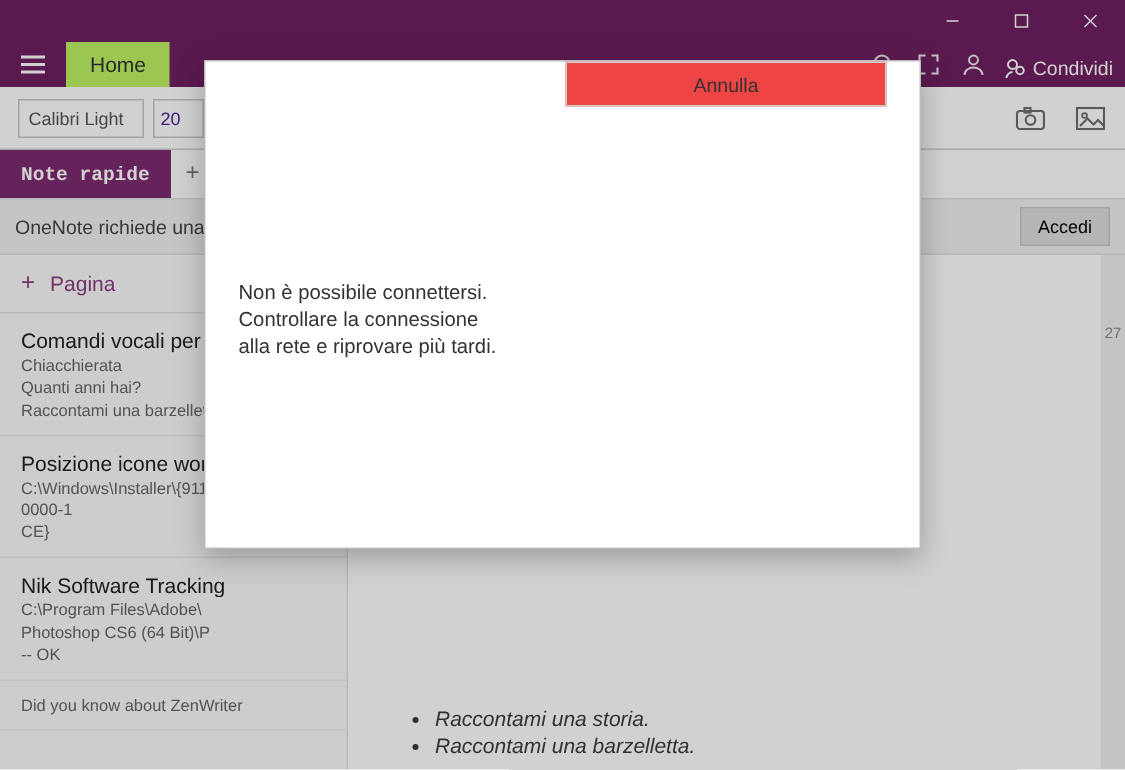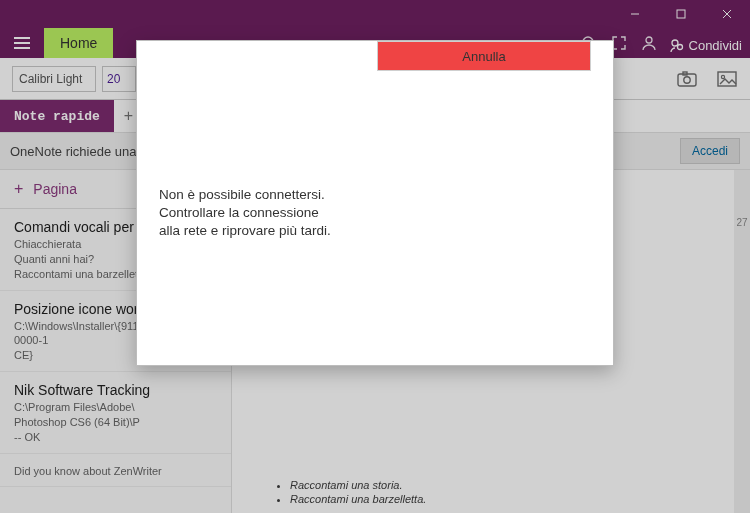--- a/index.html
+++ b/index.html
@@ -30,35 +30,35 @@
   .tool-icon { width:22px; height:22px; display:flex; align-items:center; justify-content:center; color:#6e6e6e; }
   .tool-icon svg { stroke:#6e6e6e; fill:none; }
 
   
   .section-tabs { height:32px; background:#fff; display:flex; align-items:stretch; }
   .tab-active { background:#7d2b6f; color:#fff; padding:0 14px; display:flex; align-items:center; font-size:13px; font-weight:600;font-family:Liberation Mono, monospace; }
   .tab-add { width:30px; display:flex; align-items:center; justify-content:center; color:#777; border-right:1px solid #e0e0e0; background:#fff; font-size:16px; }
 
   
   .signin-row { height:38px; background:#f1f1f1; display:flex; align-items:center; justify-content:space-between; padding:0 10px; font-size:13px; color:#444; border-top:1px solid #e0e0e0; border-bottom:1px solid #e0e0e0;}
-  .signin-btn { background:#dedede; border:1px solid #c8c8c8; width:60px; height:26px; display:flex; align-items:center; justify-content:center; font-size:12px; color:#0369a1; }
+  .signin-btn { background:#dedede; border:1px solid #c8c8c8; width:60px; height:26px; display:flex; align-items:center; justify-content:center; font-size:12px; color:#000000; }
 
   
   .body-split { flex:1; display:flex; overflow:hidden; }
   .page-list { width:232px; background:#fafafa; border-right:1px solid #e0e0e0; overflow:hidden; }
   .add-page { display:flex; align-items:center; gap:10px; padding:10px 14px; color:#8d3c80; font-size:14px; border-bottom:1px solid #e0e0e0;}
   .add-page .plus { color:#8d3c80; font-size:16px; }
   .page-item { padding:10px 14px 8px 14px; border-bottom:1px solid #ececec; }
   .page-title { font-size:14px; color:#222; margin-bottom:2px; white-space:nowrap; overflow:hidden; text-overflow:clip;}
   .page-sub { font-size:11px; color:#666; line-height:1.35; white-space:pre-wrap; overflow:hidden; }
   .content-area { flex:1; position:relative; background:#fff; overflow:hidden; }
   .scroll-gut { position:absolute; right:0; top:0; width:16px; height:100%; background:#f0f0f0;}
   .scroll-gut .num { position:absolute; top:8px; left:0; right:0; text-align:center; font-size:10px; color:#888;margin-top:39px;}
   
-  .note-bullets { position:absolute; left:40px; bottom:6px; font-style:italic; color:#3c3c3c; font-size:11px; }
+  .note-bullets { position:absolute; left:40px; bottom:6px; font-style:italic; color:#3c3c3c; font-size:14px; }
   .note-bullets ul { list-style: disc; margin-left:18px; }
   .note-bullets li { margin-bottom:2px; }
 
   
   .overlay { position:absolute; inset:0; background:rgba(0,0,0,0.18); display:flex; align-items:flex-start; justify-content:center; }
   .modal { margin-top:40px; width:478px; height:326px; background:#fff; border:1px solid #bcbcbc; box-shadow:0 6px 18px rgba(0,0,0,0.25); display:flex; flex-direction:row; padding:0 0 20px 0;}
   .modal-body { flex:1; padding:145px 22px 0 22px; color:#333; font-size:13.5px; line-height:1.35; }
   .modal-foot { padding:0 22px; display:flex; justify-content:flex-end; }
   .modal-btn { width:214px; height:30px; background:#ef4444; border:1px solid #cfcfcf; display:flex; align-items:center; justify-content:center; font-size:13px; color:#333; }
 </style>

